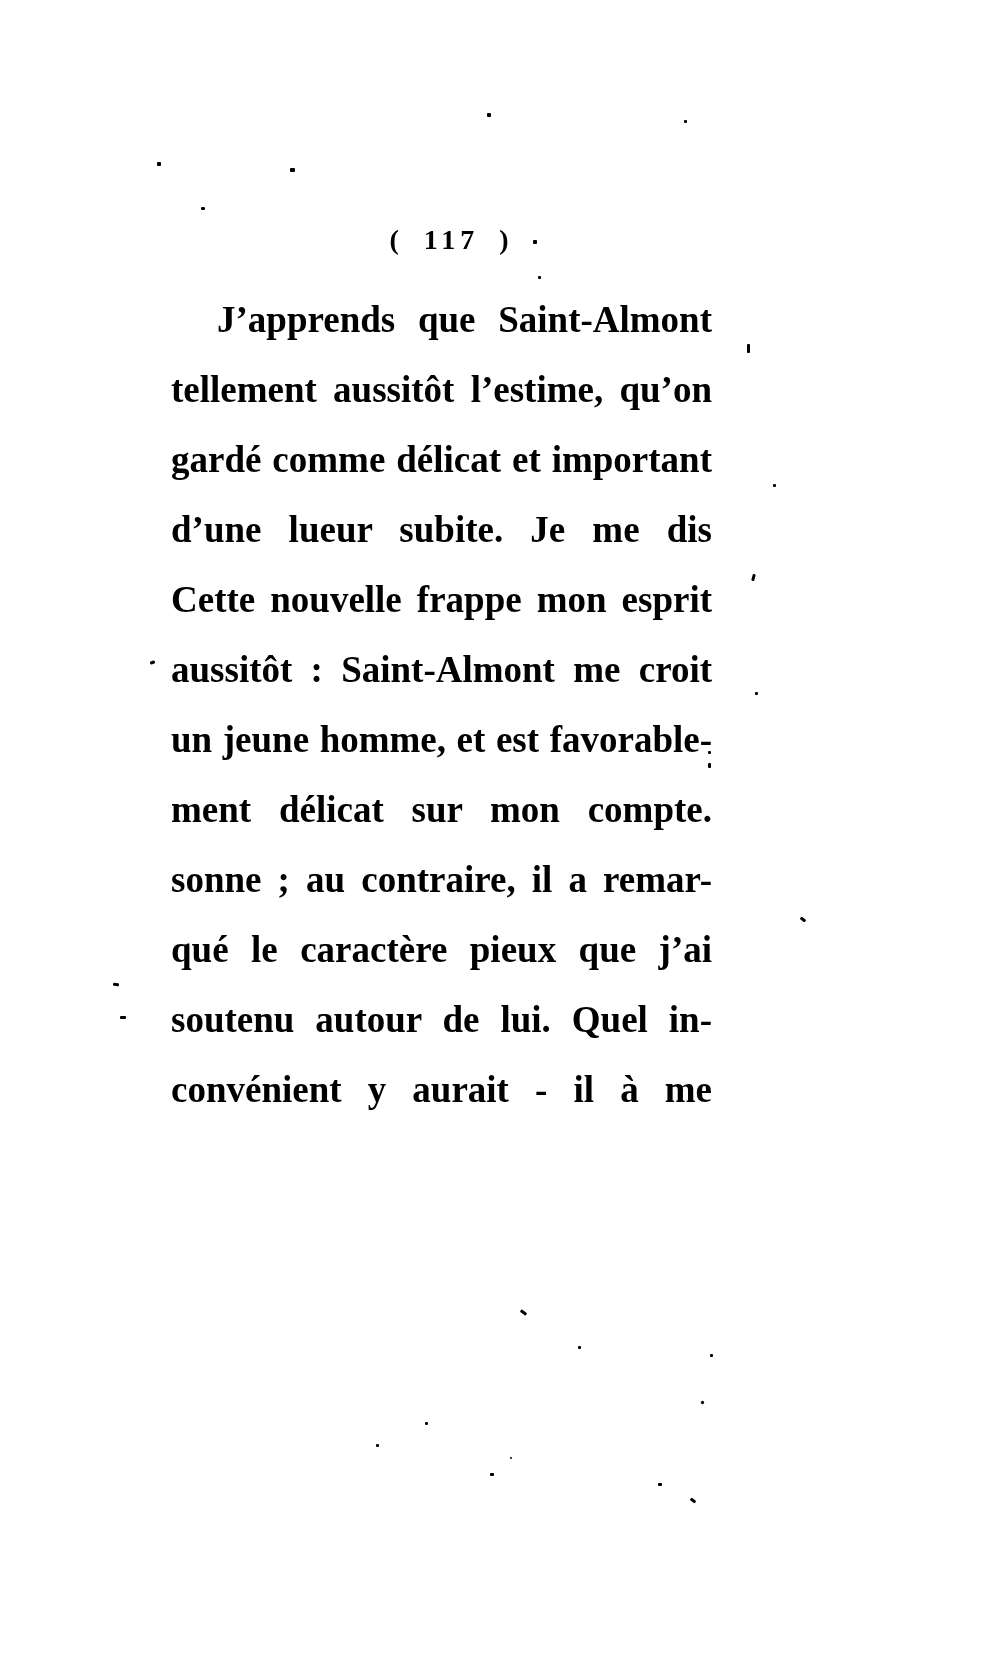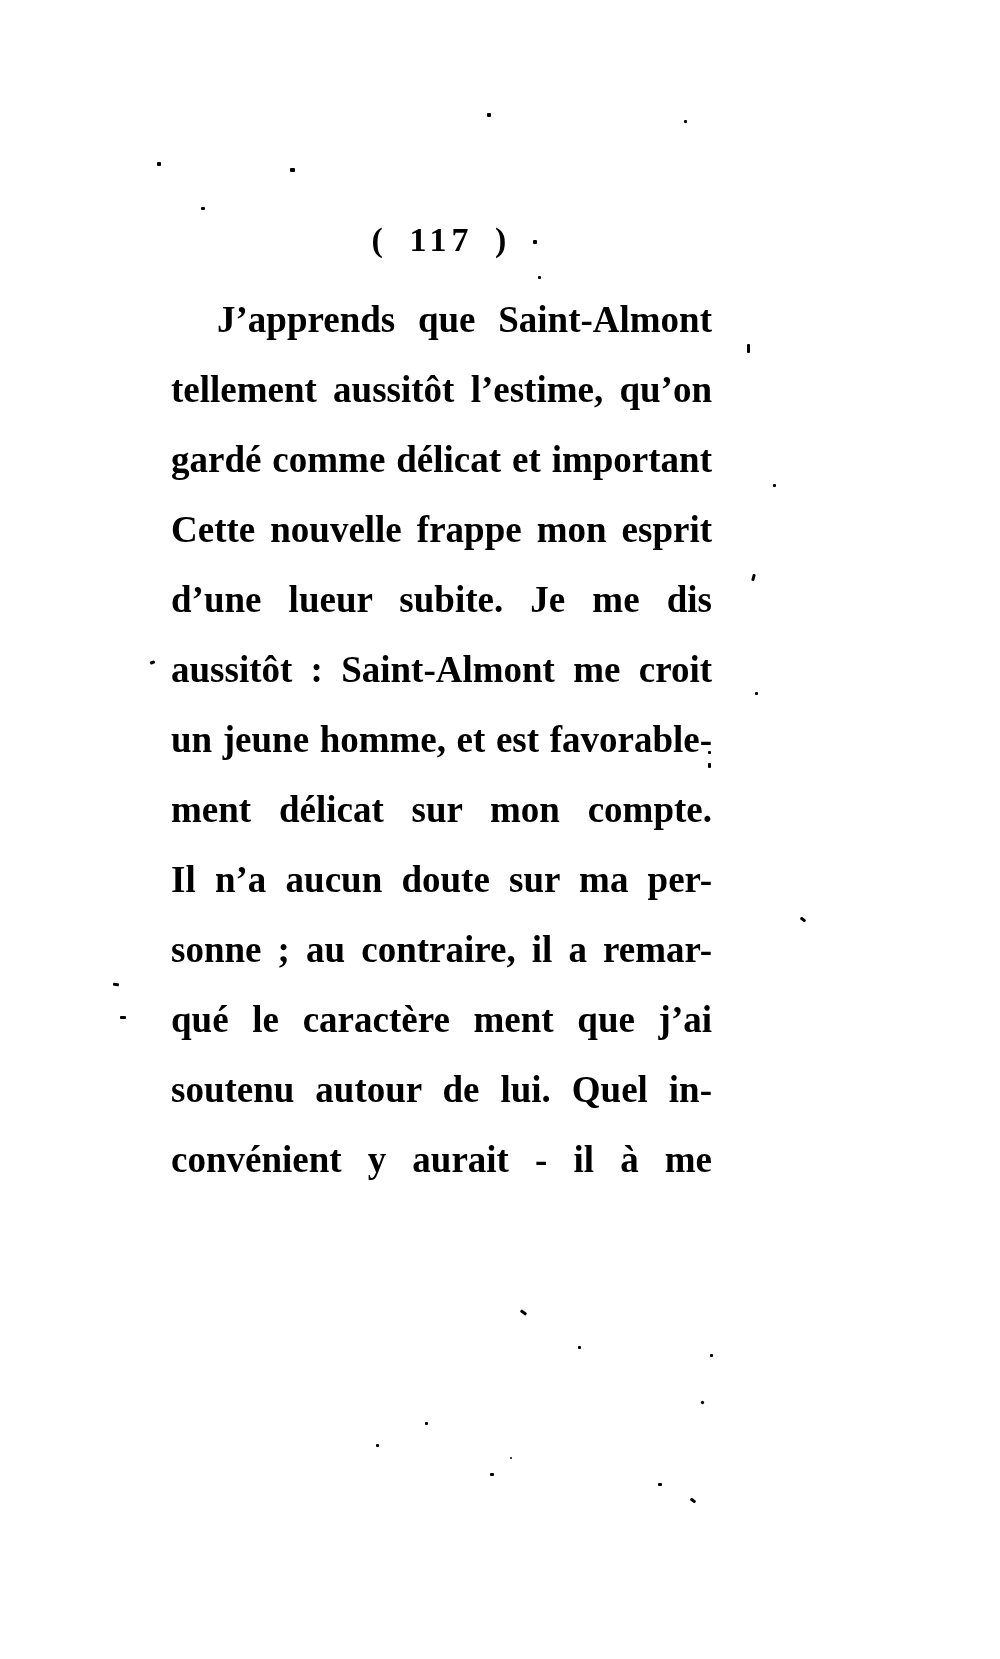--- a/index.html
+++ b/index.html
@@ -17,27 +17,27 @@
   }
   .page {
     position: absolute;
     left: 0; top: 0;
     width: 1000px;
     height: 1659px;
     background: #ffffff;
   }
   .folio {
     position: absolute;
-    left: 163px;
+    left: 173px;
     top: 214px;
     width: 557px;
     height: 52px;
     line-height: 52px;
     text-align: center;
-    font-size: 34px;
+    font-size: 28px;
     font-weight: 700;
     letter-spacing: 5px;
     word-spacing: 8px;
   }
   .text-block {
     position: absolute;
     left: 163px;
     top: 281px;
     width: 557px;
   }
@@ -65,28 +65,27 @@
 <body>
 
 <div class="page">
 
   <div class="folio">( 117 )</div>
 
   <div class="text-block">
     <p class="line indent">J’apprends que Saint-Almont a</p>
     <p class="line">tellement aussitôt l’estime, qu’on</p>
     <p class="line">gardé comme délicat et important</p>
+    <p class="line">d’une lueur subite. Je me dis</p>
     <p class="line">Cette nouvelle frappe mon esprit</p>
-    <p class="line">d’une lueur subite. Je me dis</p>
     <p class="line">aussitôt : Saint-Almont me croit</p>
     <p class="line">un jeune homme, et est favorable-</p>
     <p class="line">ment délicat sur mon compte.</p>
-    <p class="line">Il n’a aucun doute sur ma per-</p>
     <p class="line">sonne ; au contraire, il a remar-</p>
-    <p class="line">qué le caractère ment que j’ai</p>
+    <p class="line">qué le caractère pieux que j’ai</p>
     <p class="line">soutenu autour de lui. Quel in-</p>
     <p class="line">convénient y aurait - il à me</p>
   </div>
 
   <div id="specks">
       <div class="speck" style="left: 487px; top: 113px; width: 4px; height: 4px; transform: rotate(0deg);"></div>
       <div class="speck" style="left: 684px; top: 120px; width: 3px; height: 3px; transform: rotate(0deg);"></div>
       <div class="speck" style="left: 157px; top: 162px; width: 4px; height: 4px; transform: rotate(0deg);"></div>
       <div class="speck" style="left: 290px; top: 168px; width: 5px; height: 4px; transform: rotate(0deg);"></div>
       <div class="speck" style="left: 201px; top: 207px; width: 4px; height: 3px; transform: rotate(0deg);"></div>

